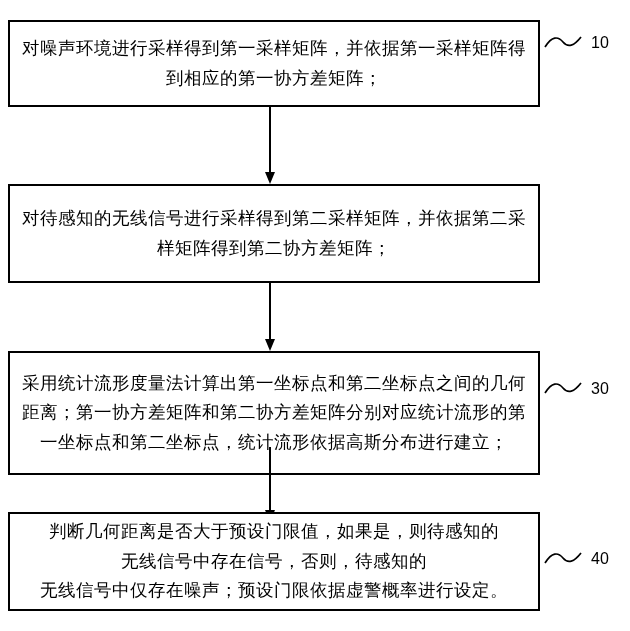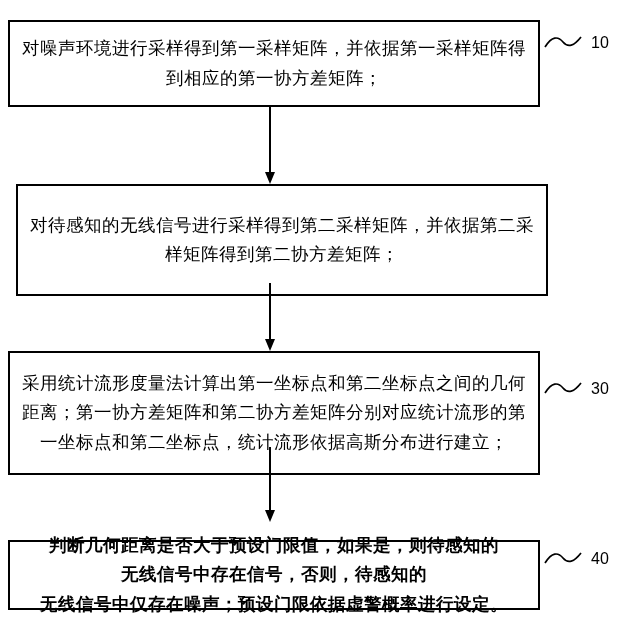--- a/index.html
+++ b/index.html
@@ -84,21 +84,21 @@
       <path d="M2 15 C 9 4, 15 4, 20 10 C 25 16, 31 14, 38 5" fill="none" stroke="#000000" stroke-width="1.7"></path>
     </svg>
     <span class="ref-num">10</span>
   </div>
 
   <div class="arrow" style="top:107px; height:77px;">
     <div class="arrow-line"></div>
     <div class="arrow-head"></div>
   </div>
 
-  <div class="flow-box" style="top:184px; height:112px;margin-left:8px;">
+  <div class="flow-box" style="top:184px; height:99px;">
     <div class="flow-text">对待感知的无线信号进行采样得到第二采样矩阵，并依据第二采
 样矩阵得到第二协方差矩阵；</div>
   </div>
 
   <div class="arrow" style="top:283px; height:68px;">
     <div class="arrow-line"></div>
     <div class="arrow-head"></div>
   </div>
 
   <div class="flow-box" style="top:351px; height:124px;">
@@ -111,21 +111,21 @@
       <path d="M2 15 C 9 4, 15 4, 20 10 C 25 16, 31 14, 38 5" fill="none" stroke="#000000" stroke-width="1.7"></path>
     </svg>
     <span class="ref-num">30</span>
   </div>
 
   <div class="arrow" style="top:447px; height:75px;">
     <div class="arrow-line"></div>
     <div class="arrow-head"></div>
   </div>
 
-  <div class="flow-box" style="top:540px; height:70px;font-weight:bold;">
+  <div class="flow-box" style="top:512px; height:99px;">
     <div class="flow-text">判断几何距离是否大于预设门限值，如果是，则待感知的
 无线信号中存在信号，否则，待感知的
 无线信号中仅存在噪声；预设门限依据虚警概率进行设定。</div>
   </div>
   <div class="ref" style="top:548px; left:543px;">
     <svg class="squiggle" width="40" height="22" viewBox="0 0 40 22">
       <path d="M2 15 C 9 4, 15 4, 20 10 C 25 16, 31 14, 38 5" fill="none" stroke="#000000" stroke-width="1.7"></path>
     </svg>
     <span class="ref-num">40</span>
   </div>

